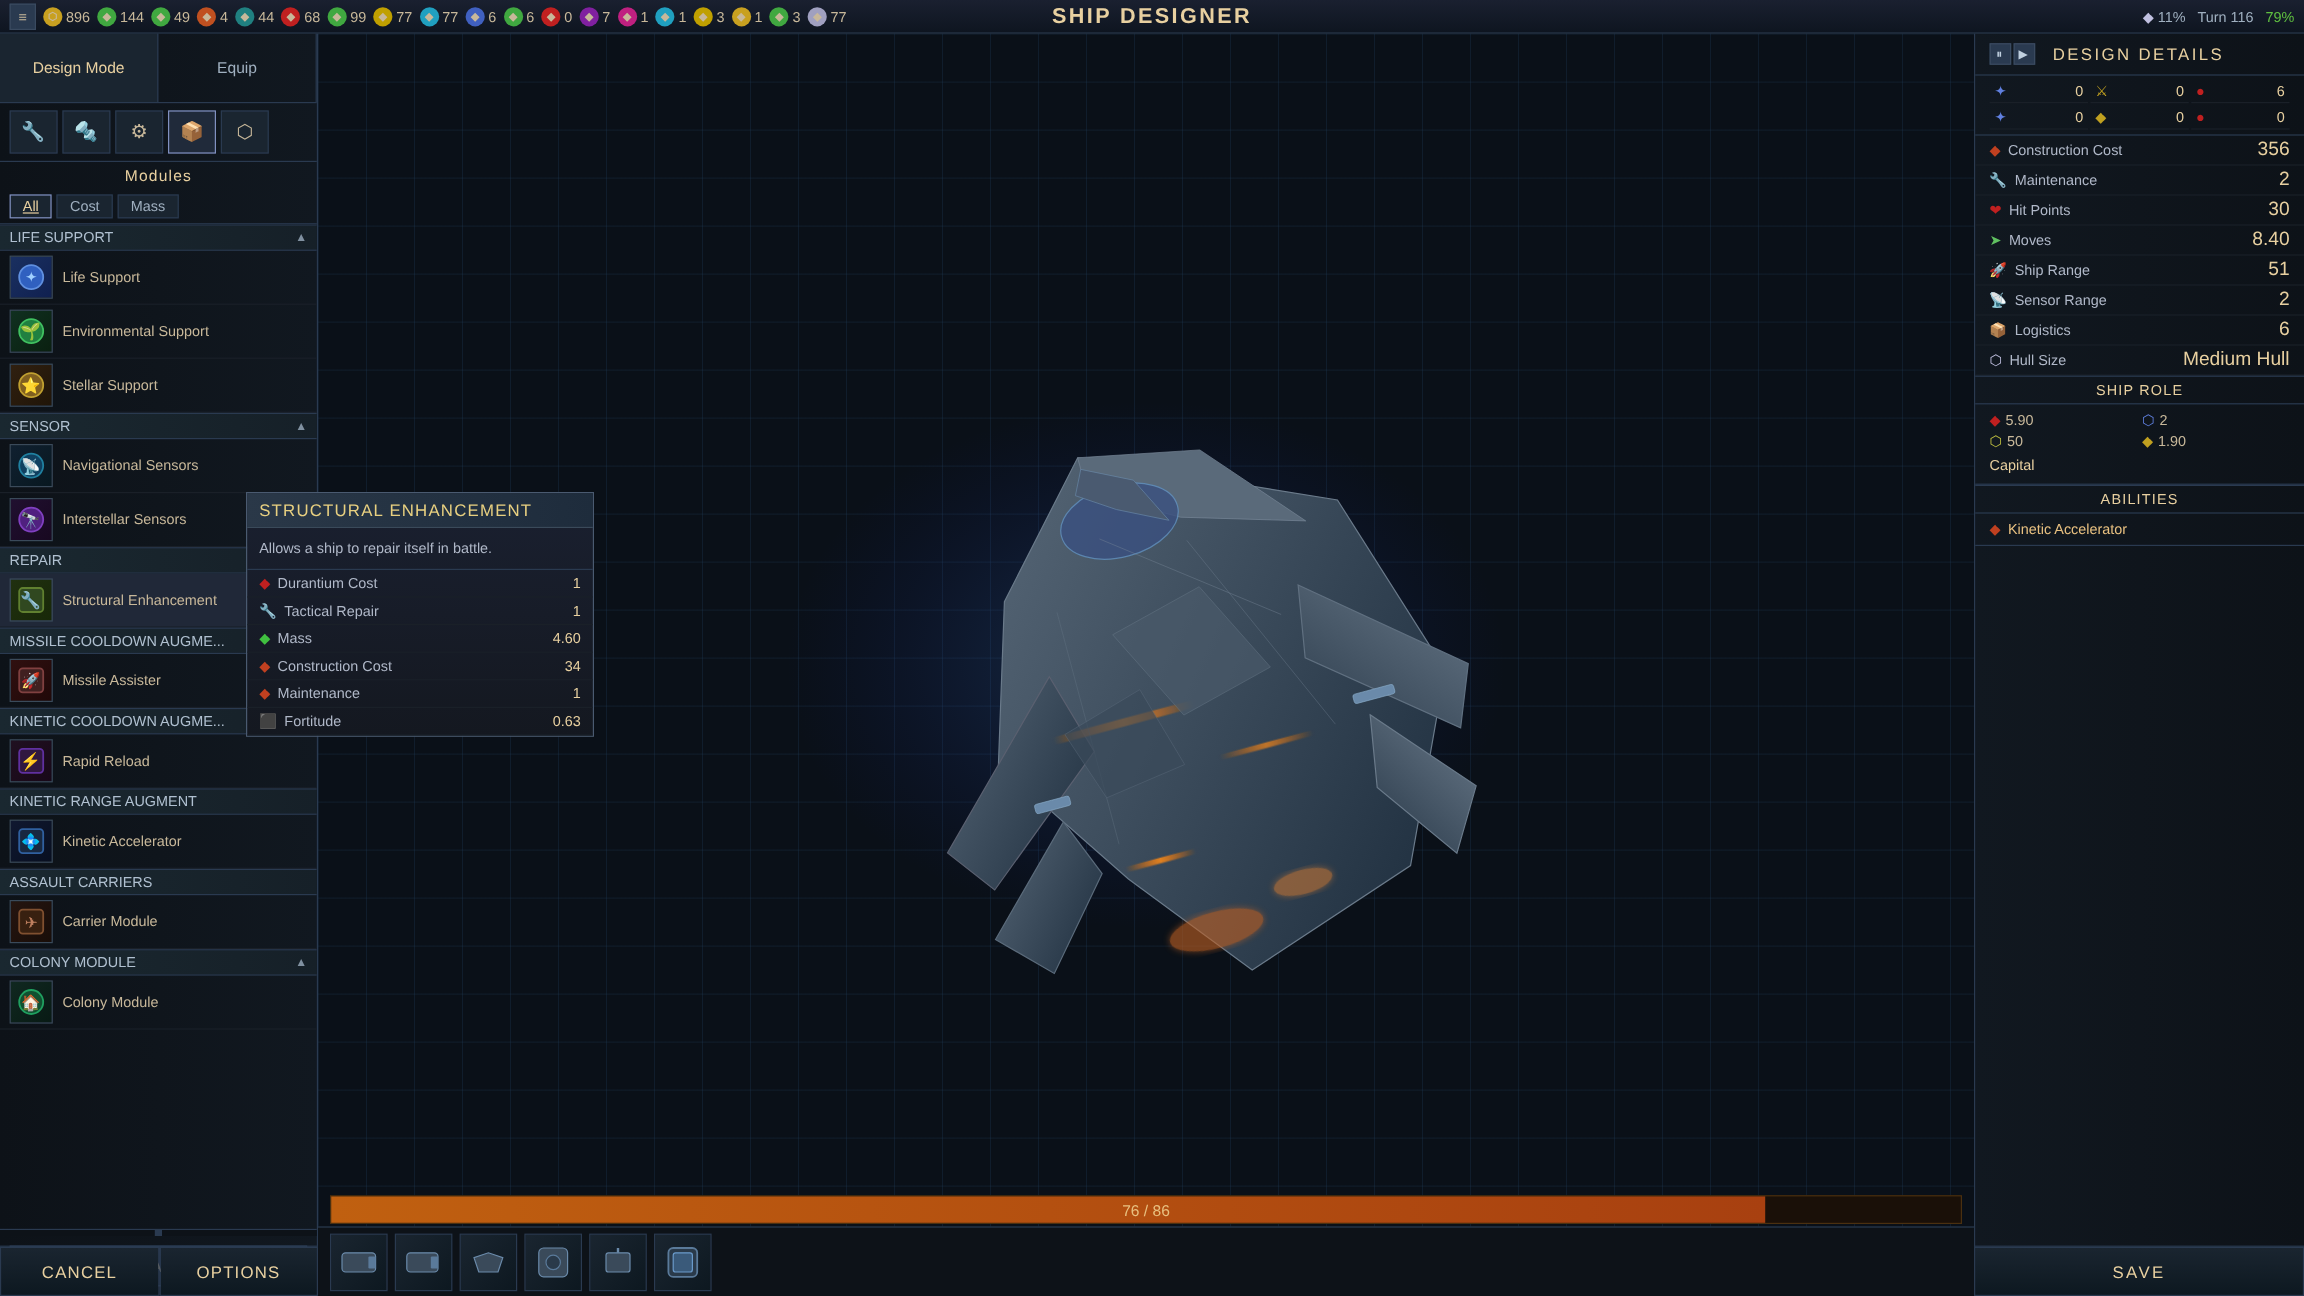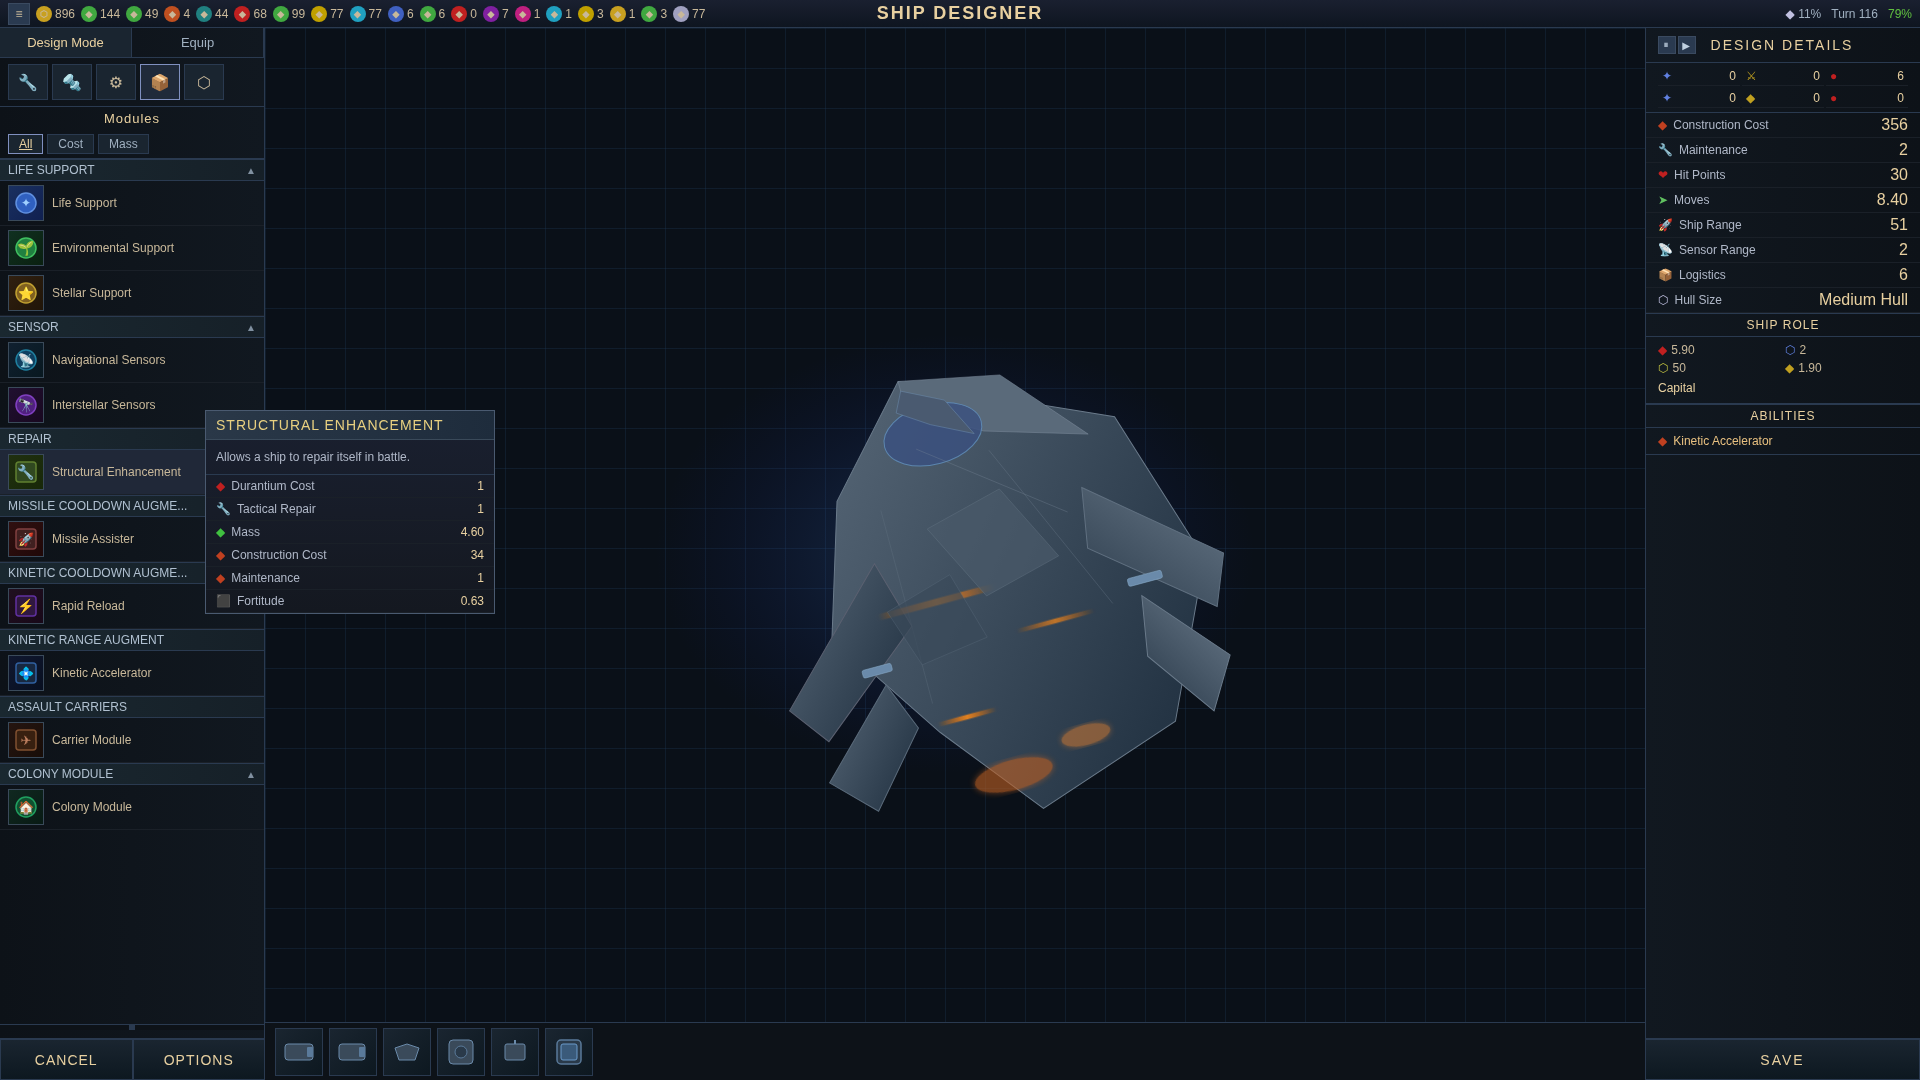--- a/index.html
+++ b/index.html
@@ -71,21 +71,21 @@
       height: calc(1080px - 28px);
       background: linear-gradient(to right, #0d1218, #111820);
       border-right: 1px solid #2a3a50;
       display: flex; flex-direction: column;
     }
     .left-panel-tabs {
       display: flex;
       border-bottom: 1px solid #2a3a50;
     }
     .left-panel-tab {
-      flex: 1; padding: 7px 4px;
+      flex: 1; padding: 21px 4px;
       text-align: center; font-size: 13px;
       color: #a0b0c0; cursor: pointer;
       border-right: 1px solid #2a3a50;
     }
     .left-panel-tab.active { color: #e8d0a0; background: #1a2530; }
     .left-panel-icons {
       display: flex; gap: 4px; padding: 6px 8px;
       border-bottom: 1px solid #2a3a50;
     }
     .panel-icon-btn {
@@ -653,20 +653,26 @@
         <polygon points="180,250 250,230 270,300 200,310" fill="#3a4a5a" stroke="#5a6a7a" stroke-width="0.5" opacity="0.7"></polygon>
 
         <rect x="140" y="300" width="30" height="8" rx="2" fill="#6a8aaa" stroke="#8aacca" stroke-width="0.5"></rect>
         <rect x="420" y="280" width="35" height="8" rx="2" fill="#6a8aaa" stroke="#8aacca" stroke-width="0.5"></rect>
 
         <polygon points="250,40 290,60 310,100 270,80 240,60" fill="#4a5a70" stroke="#6a8aaa" stroke-width="0.5"></polygon>
       </g>
     </svg>
   </div>
 
+  <div class="mass-bar-container">
+    <div class="mass-bar-bg">
+      <div class="mass-bar-fill" style="width: 88%;"></div>
+      <div class="mass-bar-text">76 / 86</div>
+    </div>
+  </div>
 
   <div class="bottom-equip">
     <div class="equip-slot">
       <svg width="32" height="32" viewBox="0 0 32 32">
           <rect x="2" y="8" width="28" height="16" rx="3" fill="#3a4a5a" stroke="#6a8aaa" stroke-width="1"></rect>
           <rect x="24" y="11" width="6" height="10" rx="1" fill="#5a7a9a"></rect>
         </svg>
     </div>
     <div class="equip-slot">
       <svg width="32" height="32" viewBox="0 0 32 32">

